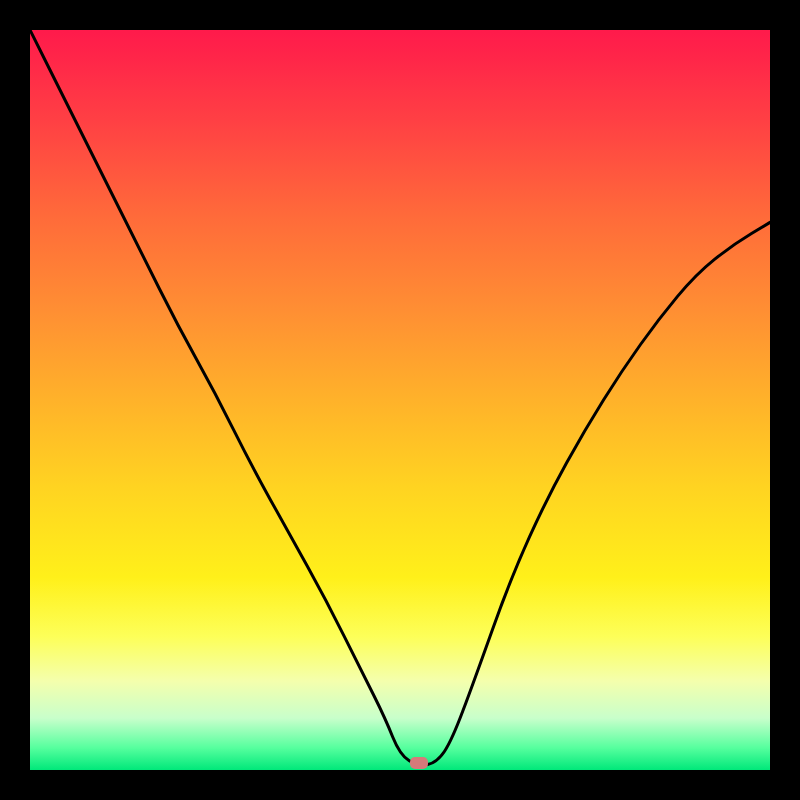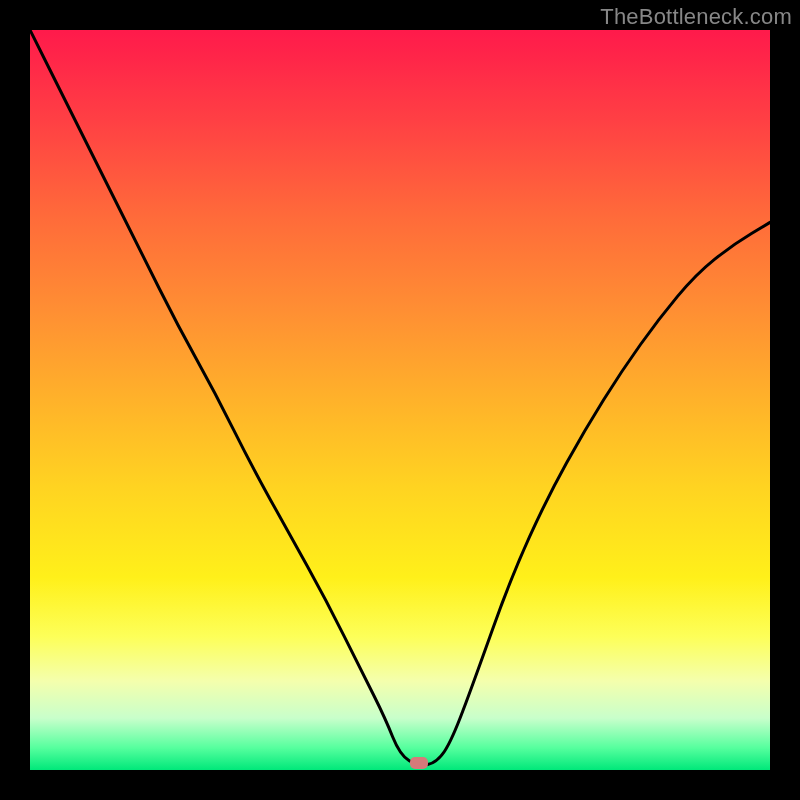--- a/index.html
+++ b/index.html
@@ -69,14 +69,13 @@
 </head>
 <body>
 
 <div class="frame">
   <div class="plot">
     <svg class="curve-svg" viewBox="0 0 740 740" preserveAspectRatio="none">
       <path id="curve-path" d="M 0,0 Q 0,0 18.5,37 Q 37,74 55.5,111 Q 74,148 92.5,185 Q 111,222 129.5,259 Q 148,296 166.5,329.29999999999995 Q 185,362.59999999999997 203.5,399.6 Q 222,436.6 240.5,469.9 Q 259,503.2 277.5,536.5 Q 296,569.8 314.5,606.8 Q 333,643.8 344.1,666 Q 355.2,688.2 362.6,706.7 Q 370,725.2 379.25,730.75 Q 388.5,736.3 397.75,734.45 Q 407.00000000000006,732.6 414.4,721.5 Q 421.79999999999995,710.4 432.9,680.8 Q 444,651.2 462.5,599.4000000000001 Q 481,547.6 499.5,506.9 Q 518,466.2 536.5,432.9 Q 555,399.59999999999997 573.5,370 Q 592,340.4 610.5,314.5 Q 629,288.6 647.5,266.4 Q 666,244.2 684.5,229.4 Q 703,214.60000000000002 721.5,203.5 T 740,192.39999999999998" fill="none" stroke="#000" stroke-width="3" stroke-linecap="round" stroke-linejoin="round"></path>
     </svg>
     <div class="marker" id="min-marker" style="left: 388.5px; top: 732.6px;"></div>
   </div>
-  <div class="watermark">TheBottleneck.com</div>
 </div>
 
 </body></html>

